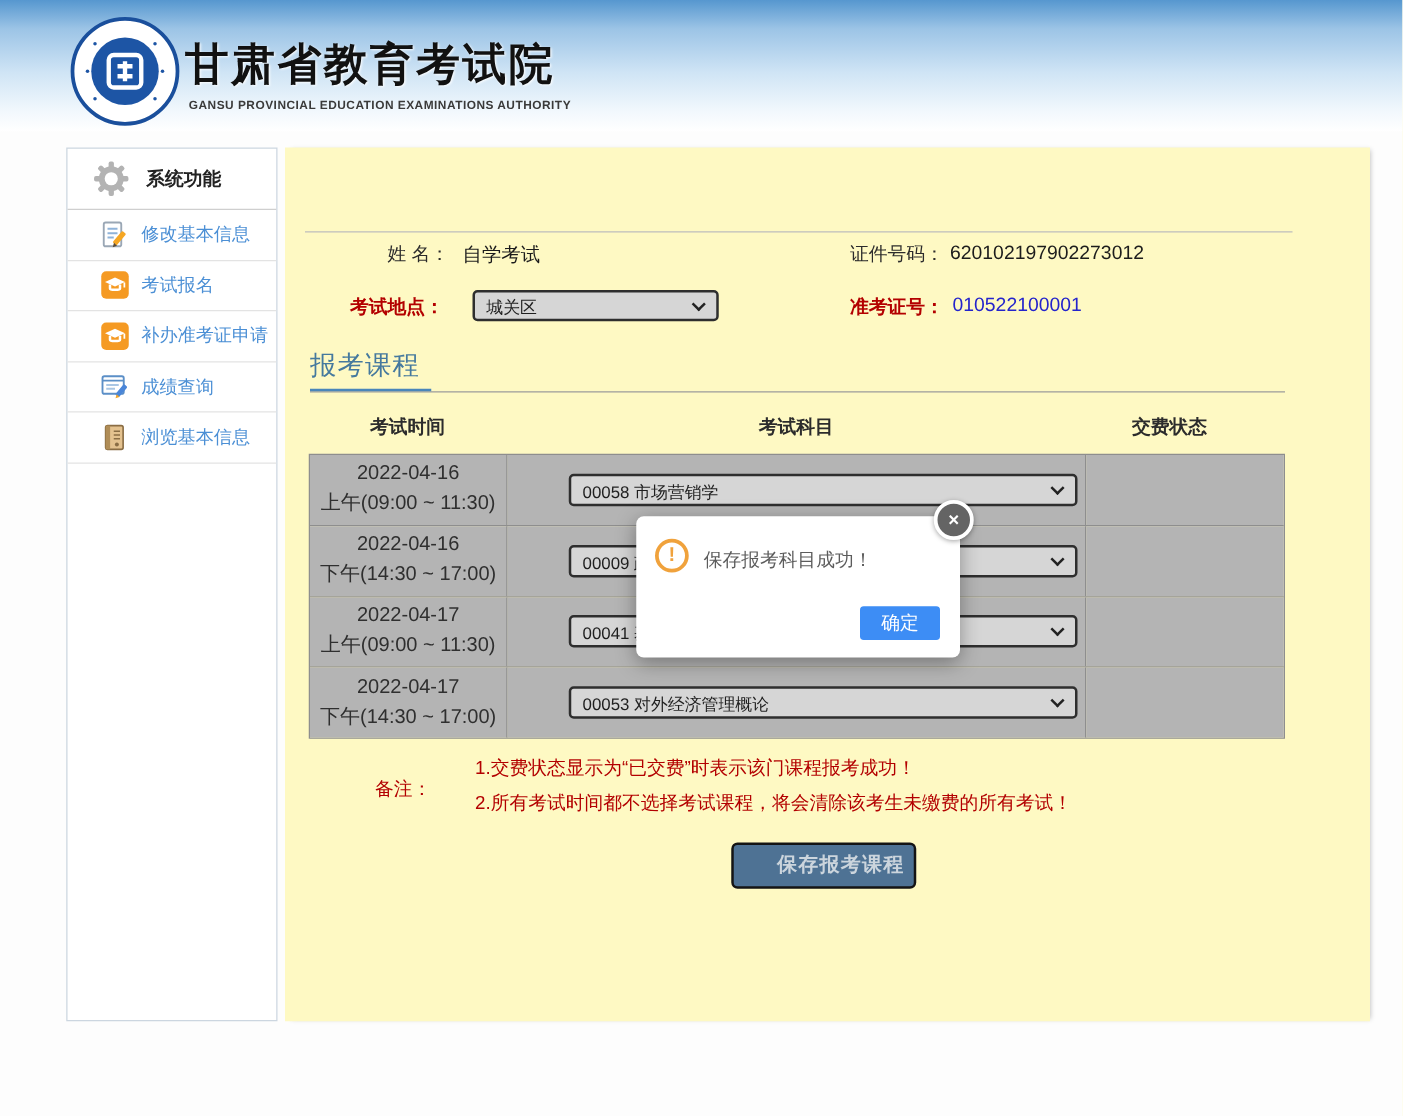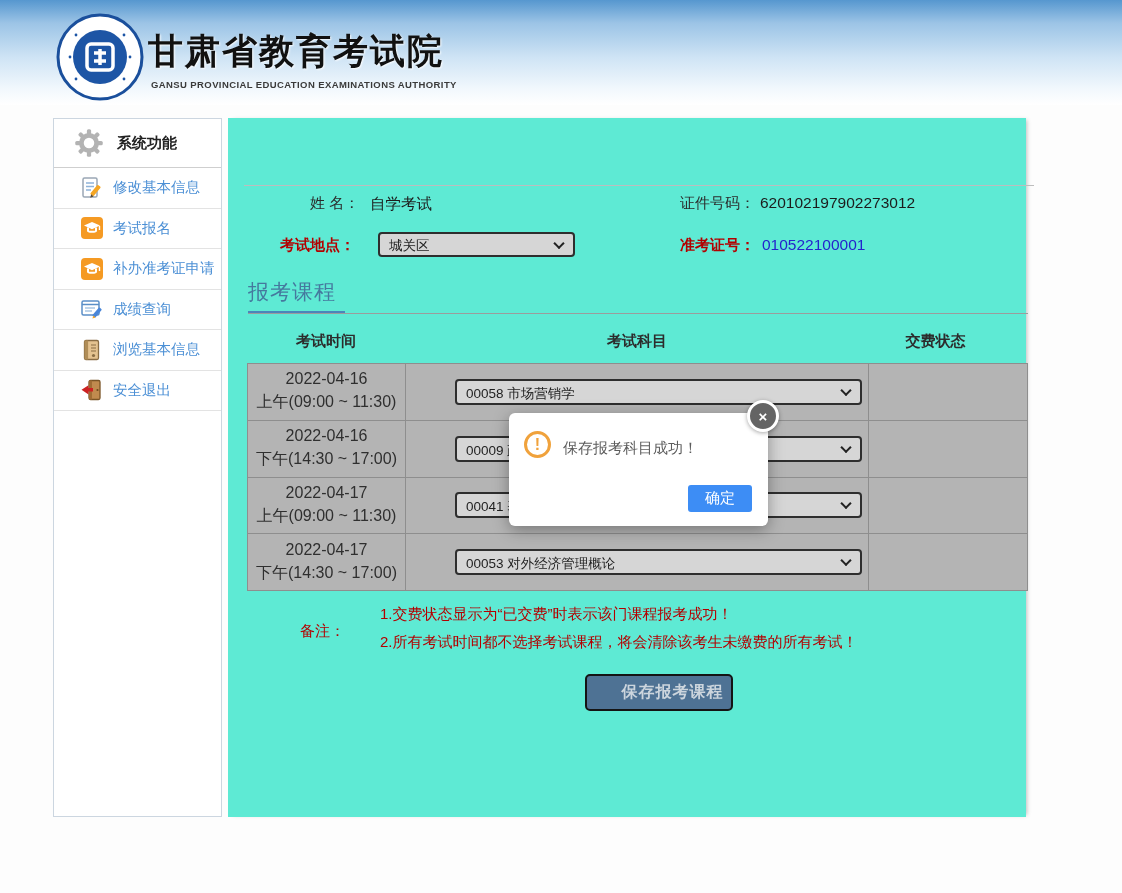--- a/index.html
+++ b/index.html
@@ -16,21 +16,21 @@
 
   
   .sidebar { position:absolute; left:53px; top:118px; width:169px; height:699px; background:#fff; border:1px solid #ccd6e0; }
   .sb-header { height:49px; display:flex; align-items:center; padding-left:20px; gap:13px; border-bottom:1px solid #cfcfcf; }
   .sb-header .sb-label { font-size:15px; font-weight:bold; color:#222; }
   .sb-item { height:40.5px; display:flex; align-items:center; padding-left:26px; gap:9px; border-bottom:1px solid #e3e3e3; cursor:pointer; }
   .sb-item .sb-label { font-size:14.5px; color:#4b8fd5; }
   .sb-icon { width:24px; height:24px; flex:0 0 auto; }
 
   
-  .content { position:absolute; left:228px; top:118px; width:798px; height:699px; background:#5eead4;
+  .content { position:absolute; left:228px; top:118px; width:868px; height:699px; background:#fef9c3;
     box-shadow:3px 0 4px -2px rgba(0,0,0,.25); }
   .content-divider { position:absolute; left:16px; top:67px; width:790px; height:1px; background:#bdbdbd; }
 
   .lbl { position:absolute; font-size:15px; color:#2b2b2b; }
   .val { position:absolute; font-size:15.5px; color:#1c1c1c; }
   .lbl-red { position:absolute; font-size:15px; font-weight:bold; color:#b30000; }
   .val-blue { position:absolute; font-size:15.5px; color:#2424cc; }
 
   .fake-select { background:#d6d6d6; border:2px solid #2e2e2e; border-radius:4px; display:flex; align-items:flex-end;
     padding:0 9px; font-size:13.5px; color:#1f1f1f; position:relative; cursor:pointer; }
@@ -164,29 +164,20 @@
     <div class="sb-item">
       <svg class="sb-icon" viewBox="0 0 24 24">
         <rect x="4.5" y="2.5" width="14" height="19" rx="1.5" fill="#e4c28f" stroke="#8a6d44" stroke-width="1.3"></rect>
         <rect x="4.5" y="2.5" width="3.6" height="19" fill="#b08d57"></rect>
         <path d="M11 7h5 M11 10h5 M11 13h5" stroke="#8a6d44" stroke-width="1.2"></path>
         <circle cx="13.5" cy="17.5" r="1.6" fill="#8a6d44"></circle>
       </svg>
       <span class="sb-label">浏览基本信息</span>
     </div>
 
-    <div class="sb-item">
-      <svg class="sb-icon" viewBox="0 0 24 24">
-        <rect x="9" y="2.5" width="11" height="19" rx="1.5" fill="#c08a4e" stroke="#7a5426" stroke-width="1.3"></rect>
-        <rect x="9" y="2.5" width="3" height="19" fill="#a06c34"></rect>
-        <circle cx="17.5" cy="12" r="1.1" fill="#6e4a1f"></circle>
-        <polygon points="1.5,11.8 8.5,7.2 8.5,10 13,10 13,13.6 8.5,13.6 8.5,16.4" fill="#cc2222"></polygon>
-      </svg>
-      <span class="sb-label">安全退出</span>
-    </div>
   </div>
 
   <div class="content">
     <div class="content-divider"></div>
 
     <span class="lbl" style="left:82px; top:76px;">姓 名：</span>
     <span class="val" style="left:142px; top:76px;">自学考试</span>
     <span class="lbl" style="left:452px; top:76px;">证件号码：</span>
     <span class="val" style="left:532px; top:76px;">620102197902273012</span>
 

